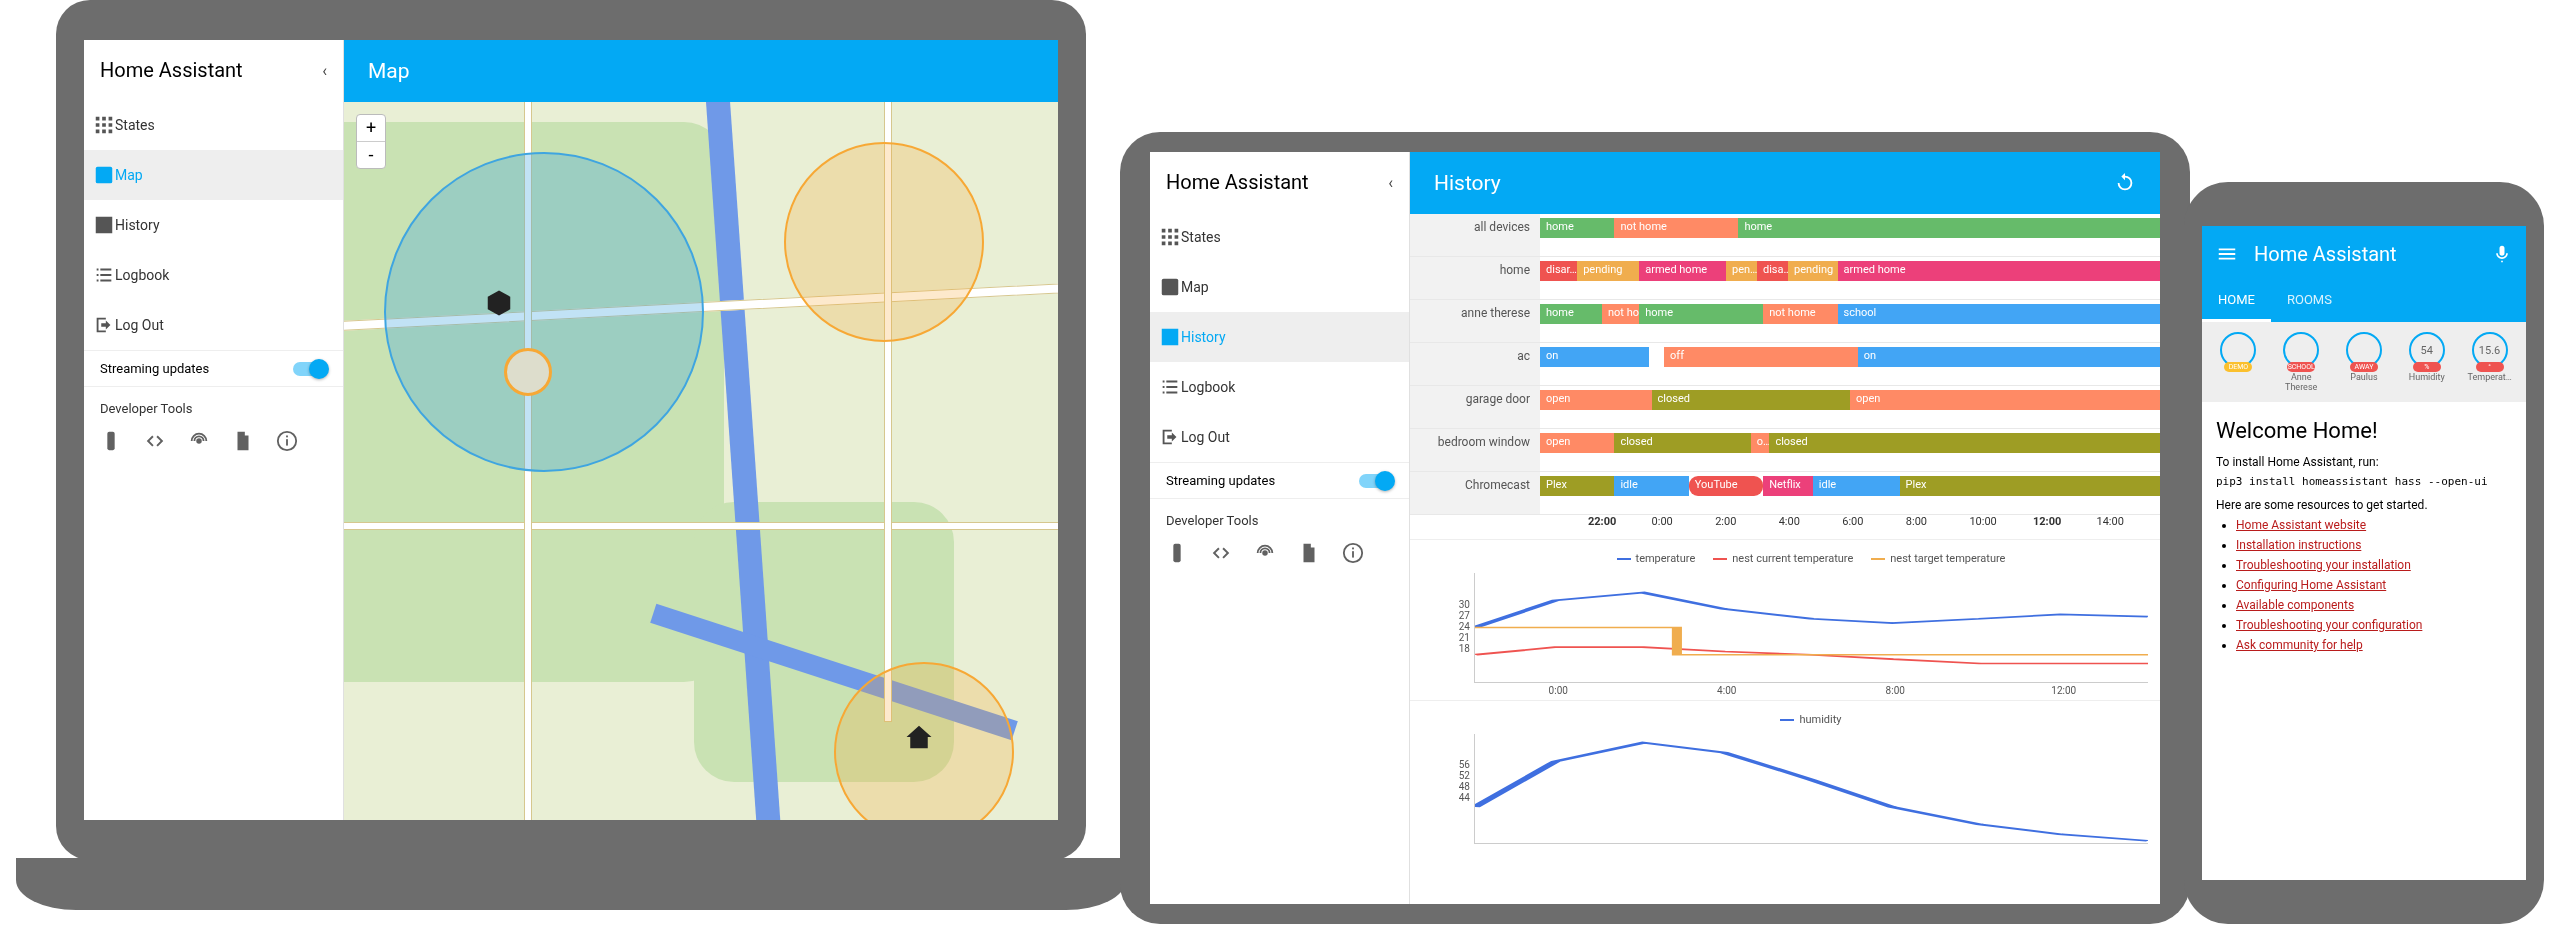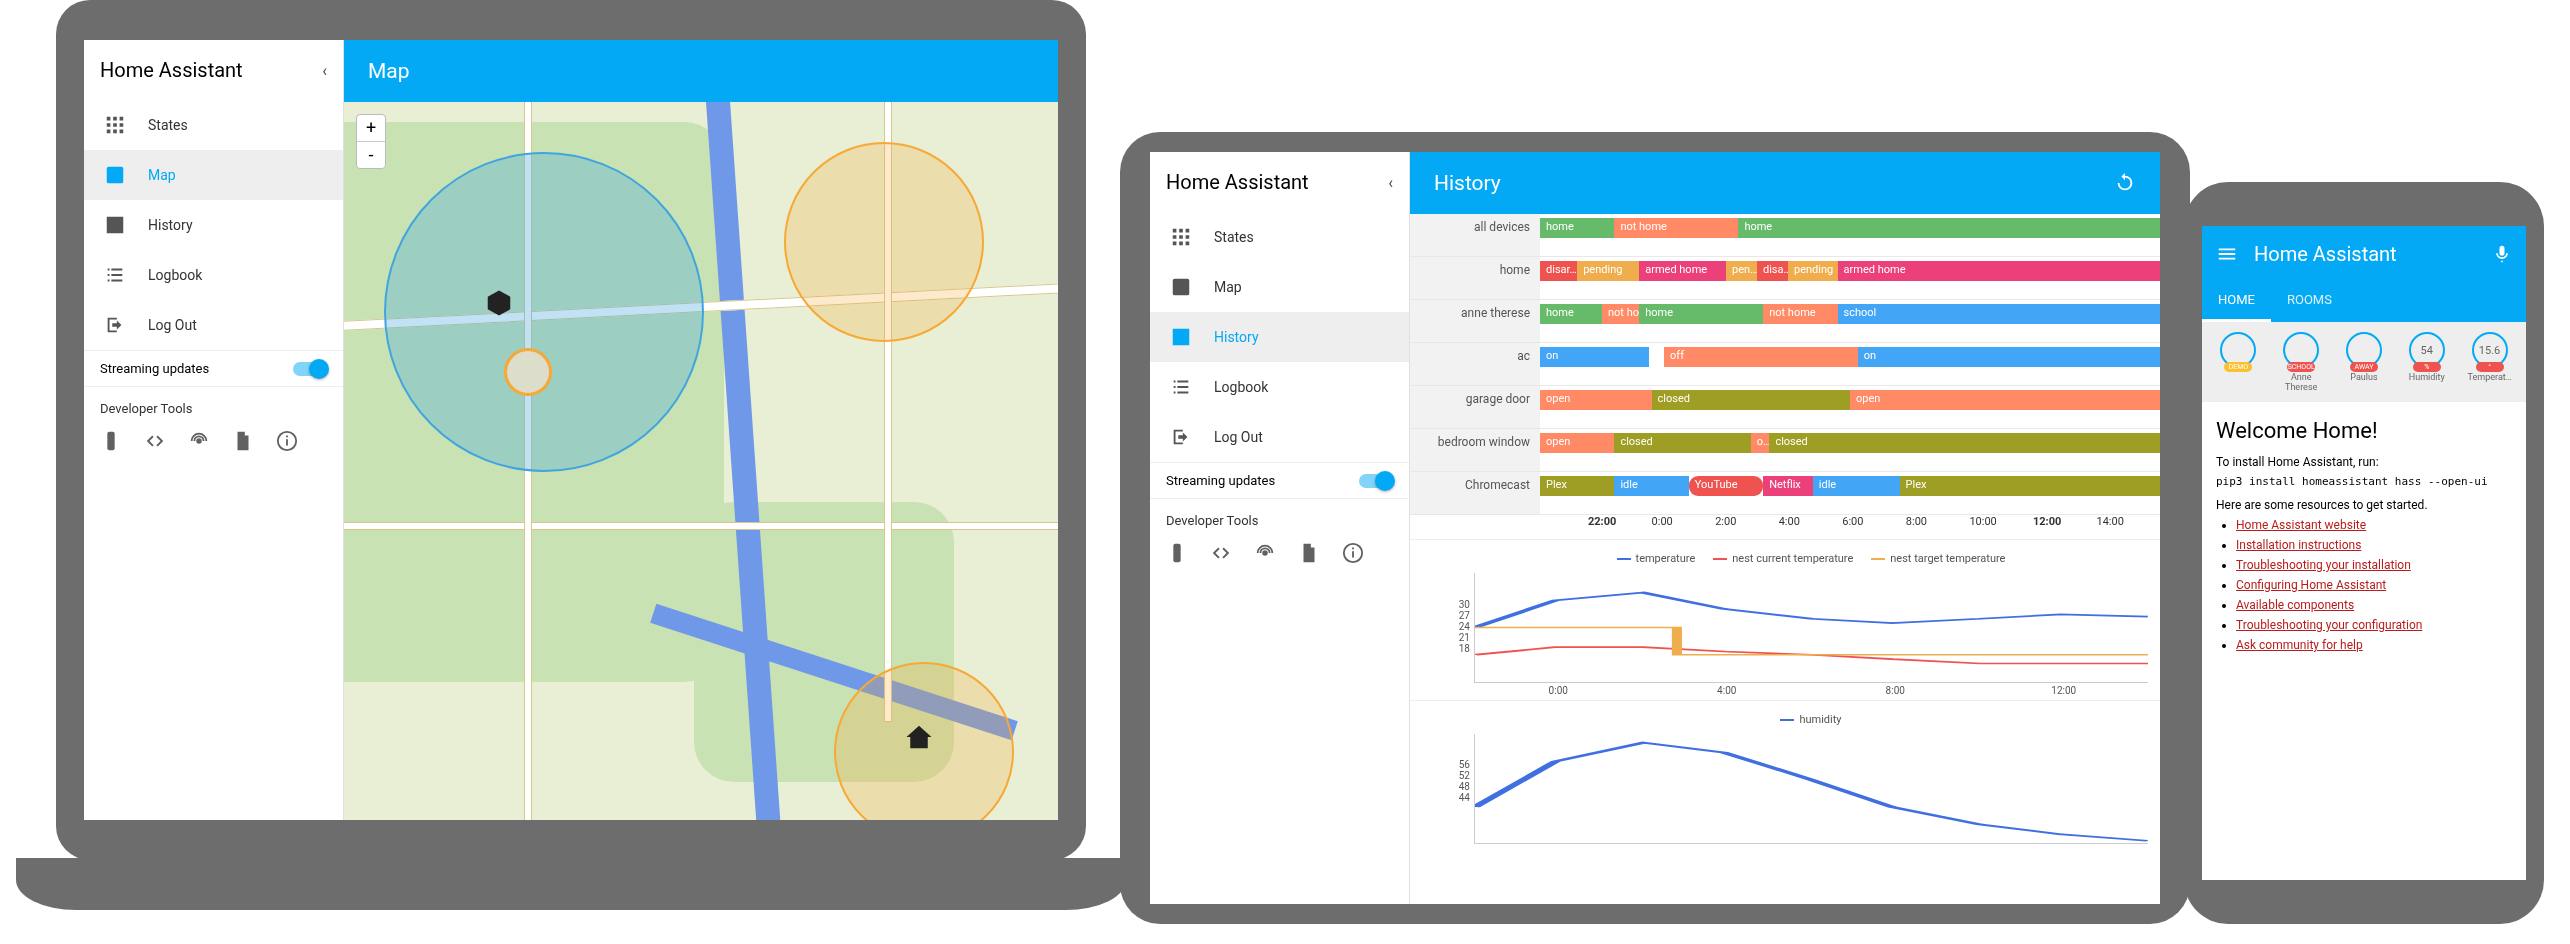--- a/index.html
+++ b/index.html
@@ -14,21 +14,21 @@
 .tablet { position: absolute; left: 1120px; top: 132px; width: 1070px; height: 792px; background: #6d6d6d; border-radius: 40px; padding: 20px 30px; }
 .tablet-screen { width: 100%; height: 100%; background: #fff; overflow: hidden; display: flex; }
 
 .phone { position: absolute; left: 2184px; top: 182px; width: 360px; height: 742px; background: #6d6d6d; border-radius: 44px; padding: 44px 18px; }
 .phone-screen { width: 100%; height: 100%; background: #fff; overflow: hidden; }
 
 
 .sidebar { width: 260px; background: #fff; border-right: 1px solid #e0e0e0; display: flex; flex-direction: column; }
 .sb-head { display: flex; align-items: center; padding: 18px 16px; font-size: 20px; font-weight: 400; }
 .sb-head .chev { margin-left: auto; font-size: 16px; color: #444; }
-.sb-item { display: flex; align-items: center; padding: 14px 20px; font-size: 14px; color: #333; gap: 22px; cursor: pointer; }
+.sb-item { display: flex; align-items: center; padding: 14px 9px; font-size: 14px; color: #333; cursor: pointer; }
 .sb-item.active { background: #eee; color: #03a9f4; }
 .sb-icon { width: 22px; height: 22px; display: inline-flex; align-items: center; justify-content: center; color: #555; }
 .sb-item.active .sb-icon { color: #03a9f4; }
 .sb-stream { display: flex; align-items: center; padding: 10px 16px; font-size: 13px; border-top: 1px solid #eee; border-bottom: 1px solid #eee; }
 .toggle { margin-left: auto; width: 34px; height: 14px; background: #81d4fa; border-radius: 8px; position: relative; }
 .toggle::after { content: ''; position: absolute; right: -2px; top: -3px; width: 20px; height: 20px; background: #03a9f4; border-radius: 50%; box-shadow: 0 1px 3px rgba(0,0,0,.3); }
 .sb-dev-head { padding: 14px 16px 8px; font-size: 13px; color: #333; }
 .sb-devtools { display: flex; gap: 22px; padding: 6px 16px 16px; color: #616161; }
 .dev-ic { width: 22px; height: 22px; display: inline-flex; align-items: center; justify-content: center; cursor: pointer; }
 

